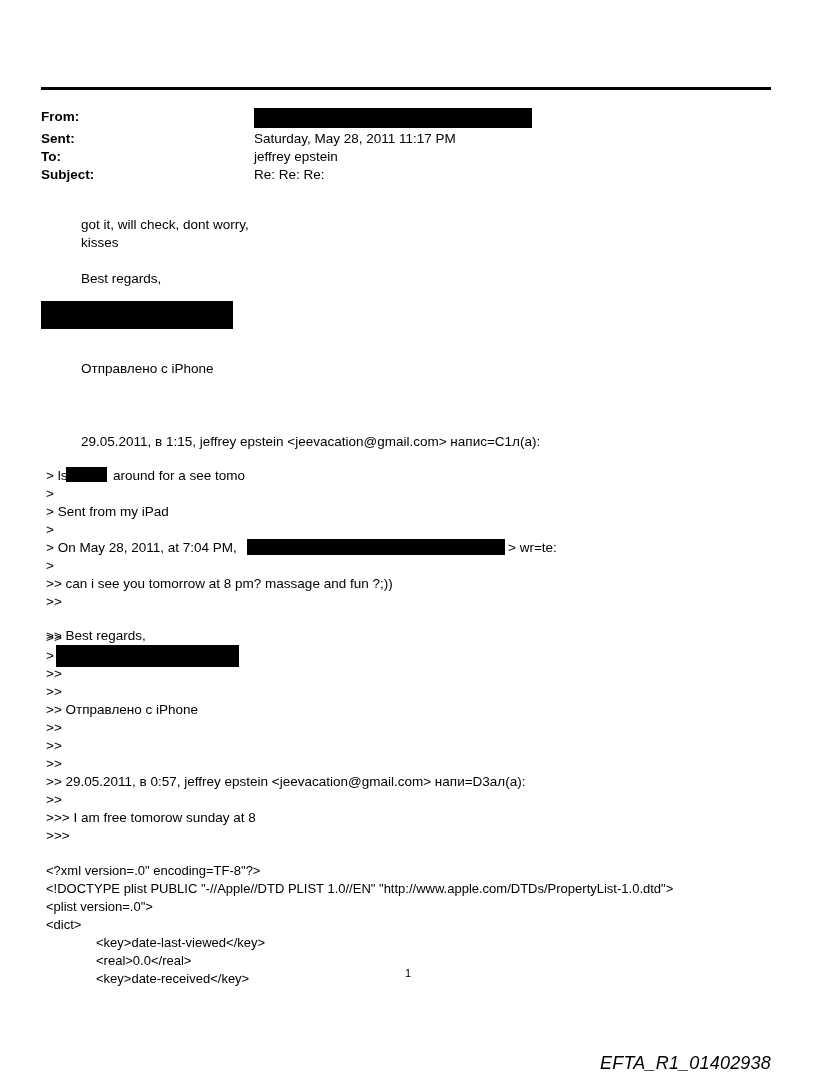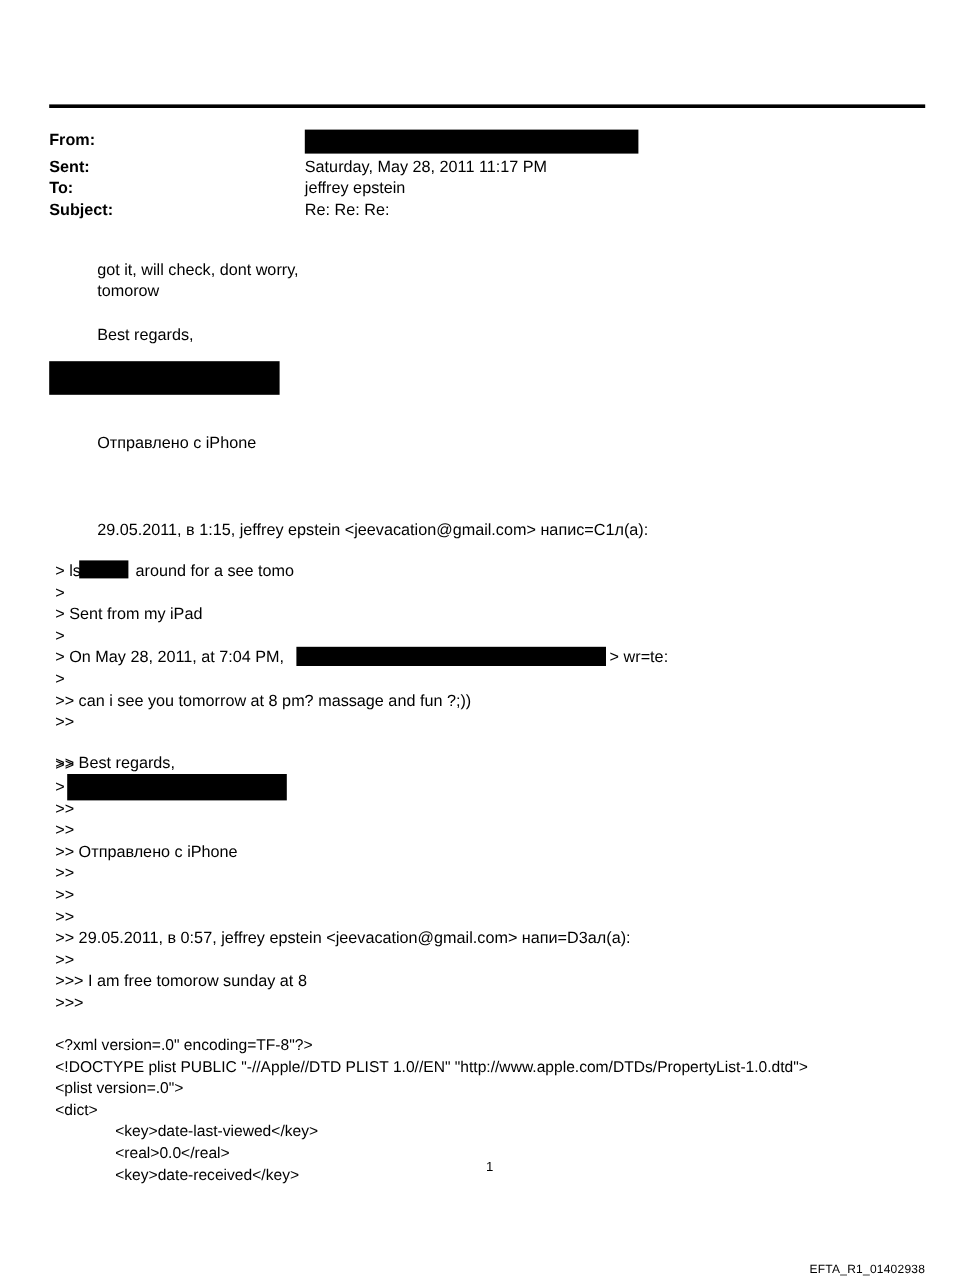--- a/index.html
+++ b/index.html
@@ -120,22 +120,23 @@
     left: 0;
     top: 967px;
     width: 816px;
     text-align: center;
     font-size: 11px;
   }
   .footer-id {
     position: absolute;
     right: 45px;
     top: 1053px;
-    font-size: 10px;
+    font-size: 18px;
     letter-spacing: 0.2px;
+    font-style: italic;
   }
 </style>
 </head>
 <body>
 
 <div class="page">
 
   <div class="rule"></div>
 
   <div class="hdr">
@@ -151,21 +152,21 @@
       <span class="hdr-label">To:</span>
       <span class="hdr-value">jeffrey epstein</span>
     </div>
     <div class="hdr-row" style="top:58px;position:absolute;width:730px;">
       <span class="hdr-label">Subject:</span>
       <span class="hdr-value">Re: Re: Re:</span>
     </div>
   </div>
 
   <div class="body-text" id="msg-line1">got it, will check, dont worry,</div>
-  <div class="body-text" id="msg-line2">tomorow</div>
+  <div class="body-text" id="msg-line2">kisses</div>
   <div class="body-text" id="best-regards">Best regards,</div>
 
   <div class="redact redact-sig"></div>
 
   <div class="body-text" id="sent-from-iphone">Отправлено с iPhone</div>
 
   <div class="body-text" id="quote-header">29.05.2011, в 1:15, jeffrey epstein &lt;jeevacation@gmail.com&gt; напис=С1л(а):</div>
 
   <div class="q" style="top:467px;">&gt; ls</div>
   <div class="redact redact-inline-1"></div>

